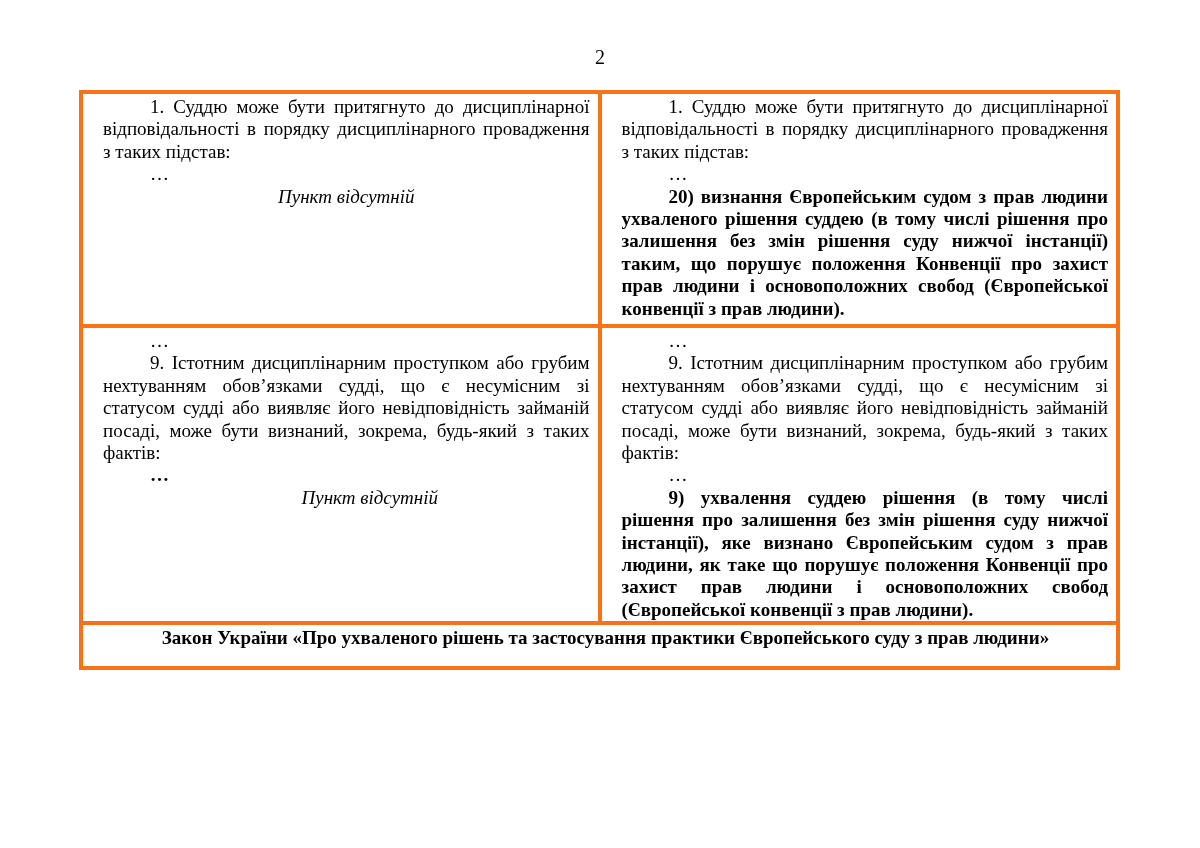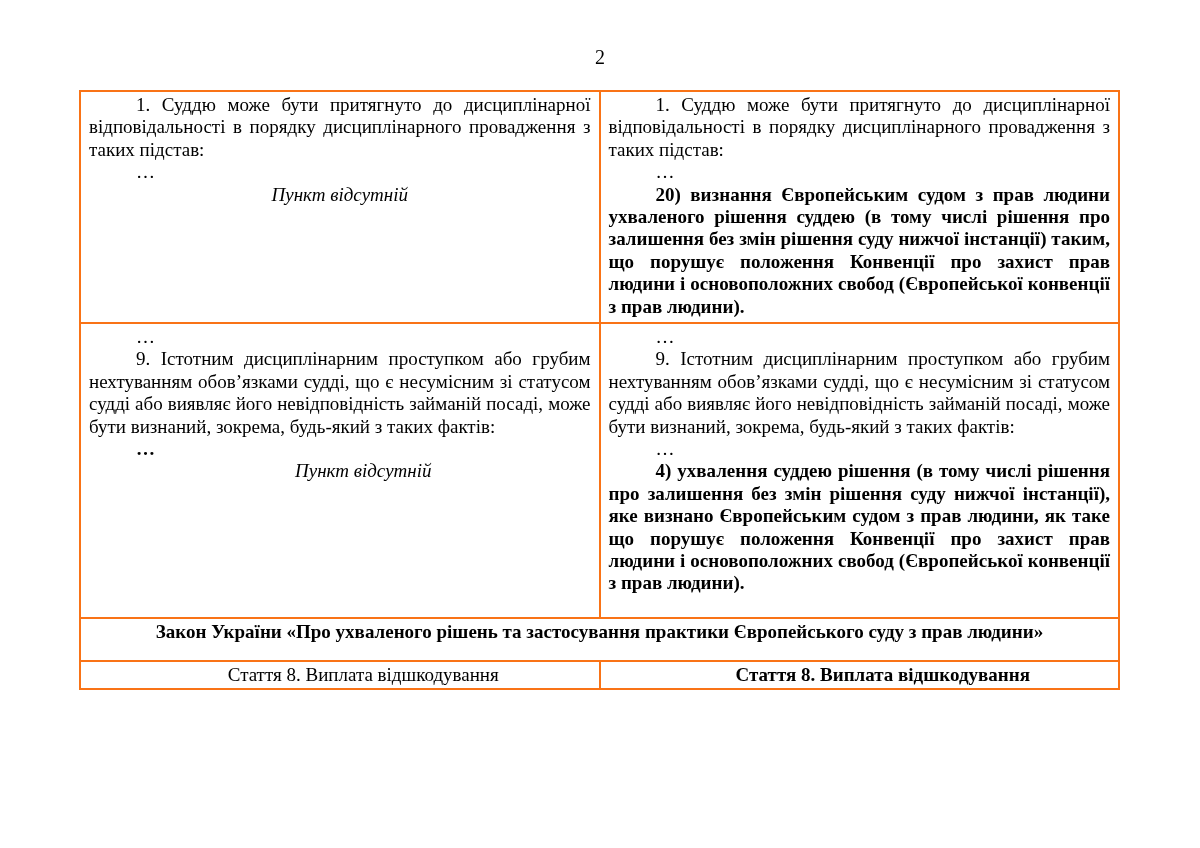--- a/index.html
+++ b/index.html
@@ -27,23 +27,23 @@
   }
   table.cmp {
     position: absolute;
     left: 79px;
     top: 90px;
     width: 1041px;
     table-layout: fixed;
     border-collapse: collapse;
   }
   table.cmp td {
-    border: 2px solid #f97316;
+    border: 4px solid #f97316;
     vertical-align: top;
-    padding: 2px 8px 0 8px;
+    padding: 2px 8px 0 20px;
     font-size: 19px;
     line-height: 22.4px;
   }
   td.col-left, td.col-right { width: 50%; }
   tr.r1 td { height: 228px; }
   tr.r2 td { height: 46px; }
   tr.r3 td { height: 291px; }
   tr.r4 td { height: 39px; }
   tr.r5 td { height: 24px; }
   p {
@@ -89,34 +89,26 @@
         <td class="col-left">
           <p>…</p>
           <p>9. Істотним дисциплінарним проступком або грубим нехтуванням обов’язками судді, що є несумісним зі статусом судді або виявляє його невідповідність займаній посаді, може бути визнаний, зокрема, будь-який з таких фактів:</p>
           <p class="b">…</p>
           <p class="it left-only">Пункт відсутній</p>
         </td>
         <td class="col-right">
           <p>…</p>
           <p>9. Істотним дисциплінарним проступком або грубим нехтуванням обов’язками судді, що є несумісним зі статусом судді або виявляє його невідповідність займаній посаді, може бути визнаний, зокрема, будь-який з таких фактів:</p>
           <p>…</p>
-          <p class="b">4) ухвалення суддею рішення (в тому числі рішення про залишення без змін рішення суду нижчої інстанції), яке визнано Європейським судом з прав людини, як таке що порушує положення Конвенції про захист прав людини і основоположних свобод (Європейської конвенції з прав людини).</p>
+          <p class="b">9) ухвалення суддею рішення (в тому числі рішення про залишення без змін рішення суду нижчої інстанції), яке визнано Європейським судом з прав людини, як таке що порушує положення Конвенції про захист прав людини і основоположних свобод (Європейської конвенції з прав людини).</p>
         </td>
       </tr>
 
       <tr class="r4">
         <td colspan="2">
           <p class="law-title">Закон України «Про ухваленого рішень та застосування практики Європейського суду з прав людини»</p>
         </td>
       </tr>
 
-      <tr class="r5">
-        <td class="col-left">
-          <p class="left-only">Стаття 8. Виплата відшкодування</p>
-        </td>
-        <td class="col-right">
-          <p class="b left-only">Стаття 8. Виплата відшкодування</p>
-        </td>
-      </tr>
     </tbody>
   </table>
 
 </div>
 
 </body></html>

